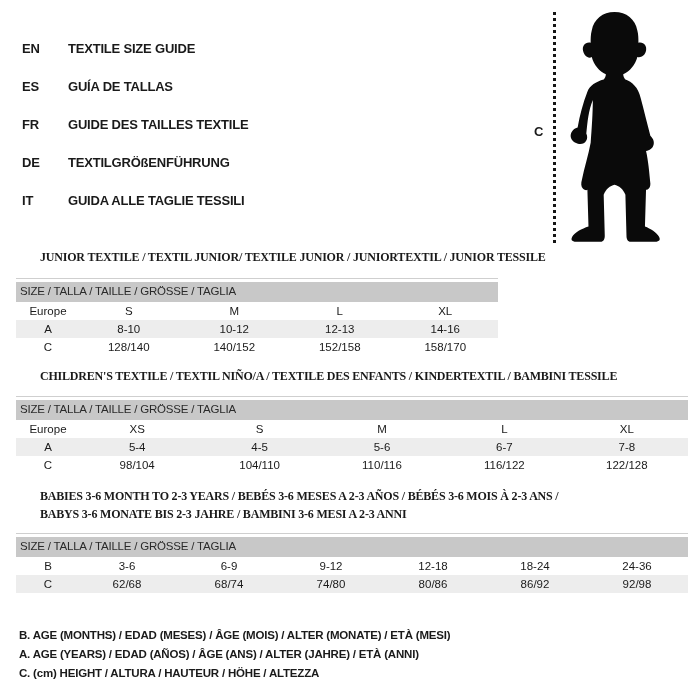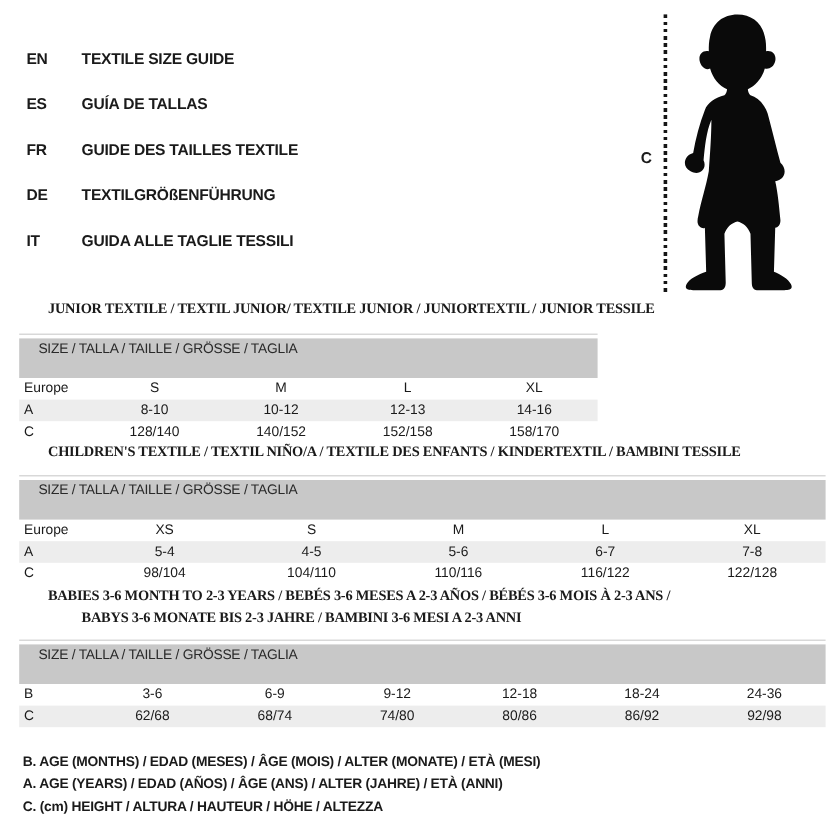--- a/index.html
+++ b/index.html
@@ -16,29 +16,29 @@
     position:absolute;left:553px;top:12px;width:2.5px;height:232px;
     background:repeating-linear-gradient(to bottom,#151515 0 3px,transparent 3px 6px);
   }
   .measure-label{position:absolute;left:534px;top:124px;font-size:13px;font-weight:bold;}
   .silhouette{position:absolute;left:557px;top:9px;width:114px;height:240px;}
   
   .section-title{position:absolute;left:40px;font-size:12px;font-weight:bold;letter-spacing:-0.2px;white-space:nowrap;font-family:Liberation Serif, serif;}
   .size-table{position:absolute;left:16px;}
   .table-rule{height:1px;background:#cfcfcf;margin-bottom:3px;}
   .size-bar{
-    height:33px;line-height:19px;background:#c8c8c8;color:#2a2a2a;
-    font-size:11.5px;padding-left:16px;letter-spacing:-0.2px;
+    height:20px;line-height:19px;background:#c8c8c8;color:#2a2a2a;
+    font-size:11.5px;padding-left:4px;letter-spacing:-0.2px;
   }
   .t-row{display:grid;height:18px;line-height:18px;font-size:11.5px;}
   .t-row.striped{background:#ededed;}
   .cols4{grid-template-columns:60px repeat(4,1fr);}
   .cols5{grid-template-columns:60px repeat(5,1fr);}
   .cols6{grid-template-columns:60px repeat(6,1fr);}
-  .t-label{padding-left:4px;text-align:left;}
+  .t-label{padding-left:4px;text-align:center;}
   .t-cell{text-align:center;}
   
   .footnotes{position:absolute;left:19px;top:626px;}
   .footnote{height:19px;line-height:19px;font-size:11.5px;font-weight:bold;letter-spacing:-0.2px;white-space:nowrap;}
 </style>
 </head>
 <body>
 
 <div class="page">
 
@@ -163,21 +163,21 @@
       <span class="t-label">C</span>
       <span class="t-cell">98/104</span>
       <span class="t-cell">104/110</span>
       <span class="t-cell">110/116</span>
       <span class="t-cell">116/122</span>
       <span class="t-cell">122/128</span>
     </div>
   </div>
 
   <div class="section-title" style="top:489px;">BABIES 3-6 MONTH TO 2-3 YEARS / BEBÉS 3-6 MESES A 2-3 AÑOS / BÉBÉS 3-6 MOIS À 2-3 ANS /</div>
-  <div class="section-title" style="top:507px;margin-left:28px;">BABYS 3-6 MONATE BIS 2-3 JAHRE / BAMBINI 3-6 MESI A 2-3 ANNI</div>
+  <div class="section-title" style="top:507px;">BABYS 3-6 MONATE BIS 2-3 JAHRE / BAMBINI 3-6 MESI A 2-3 ANNI</div>
   <div class="size-table" style="top:533px;width:672px;">
     <div class="table-rule"></div>
     <div class="size-bar">SIZE / TALLA / TAILLE / GRÖSSE / TAGLIA</div>
     <div class="t-row cols6">
       <span class="t-label">B</span>
       <span class="t-cell">3-6</span>
       <span class="t-cell">6-9</span>
       <span class="t-cell">9-12</span>
       <span class="t-cell">12-18</span>
       <span class="t-cell">18-24</span>

